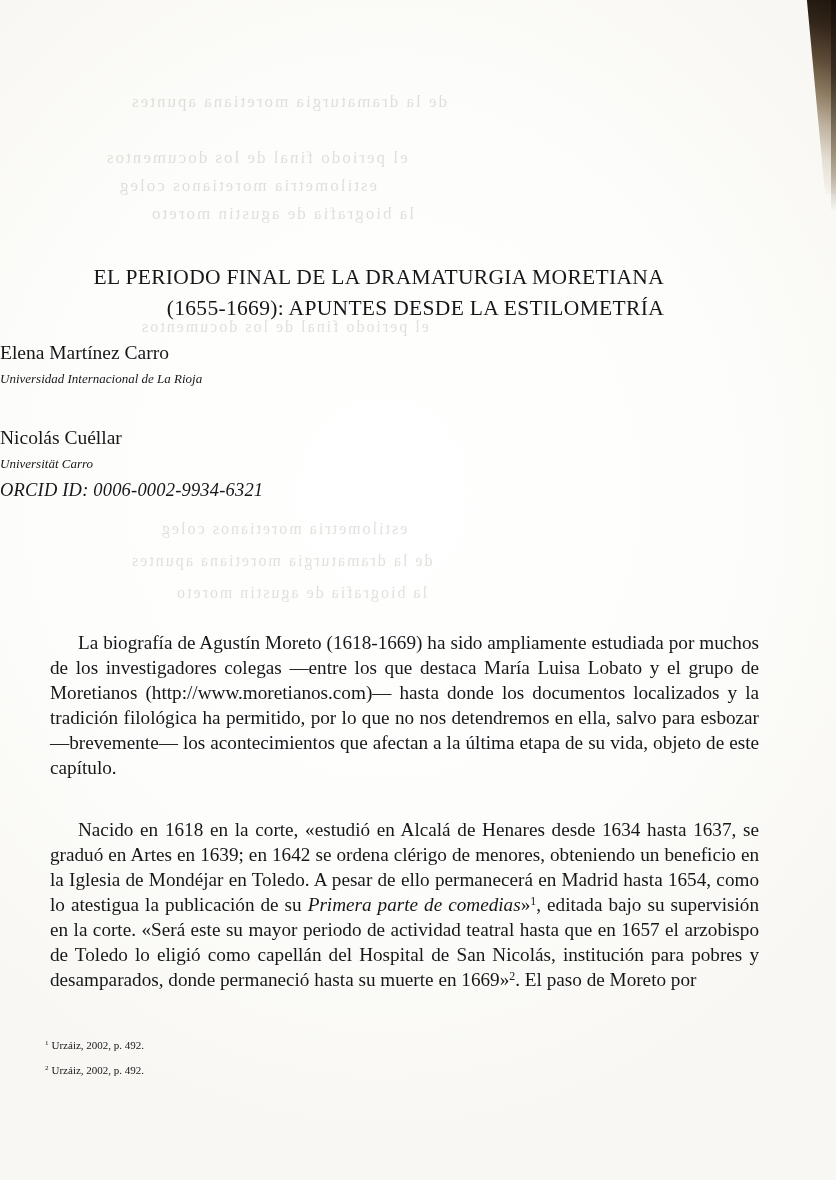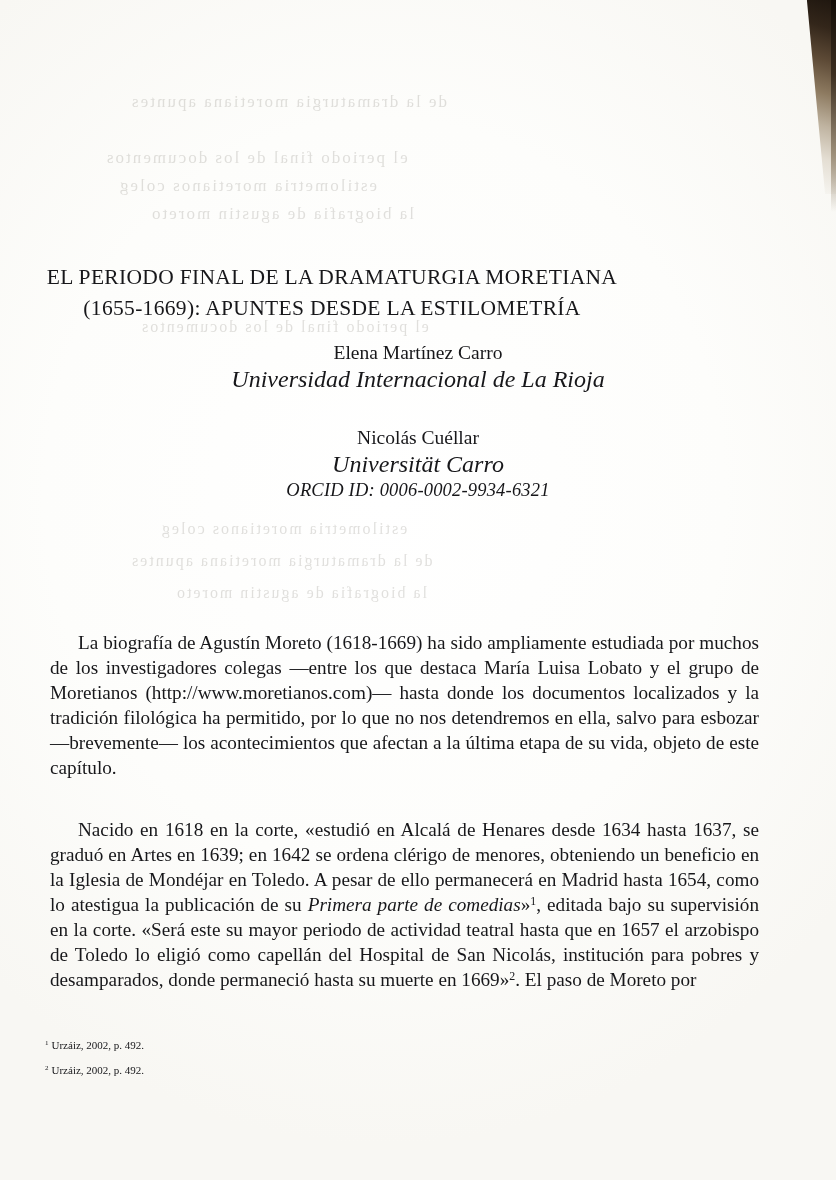--- a/index.html
+++ b/index.html
@@ -63,45 +63,45 @@
     filter: blur(0.7px);
     user-select: none;
   }
 
   
   #title-block {
     position: absolute;
     left: 0;
     top: 262px;
     width: 664px;
-    text-align: center;
+    text-align: right;
   }
   #title-block .tline {
     font-size: 21.5px;
     letter-spacing: 0.015em;
     line-height: 31px;
     white-space: nowrap;
   }
 
   
   .author-block {
     position: absolute;
     left: 0;
     width: 836px;
-    text-align: center;
+    text-align: left;
   }
   #author-1 { top: 340px; }
   #author-2 { top: 425px; }
 
   .author-name {
     font-size: 19.5px;
     line-height: 26px;
   }
   .author-affil {
-    font-size: 24px;
+    font-size: 13px;
     font-style: italic;
     line-height: 26px;
   }
   .author-orcid {
     font-size: 18.5px;
     font-style: italic;
     line-height: 27px;
     letter-spacing: 0.01em;
   }
 

